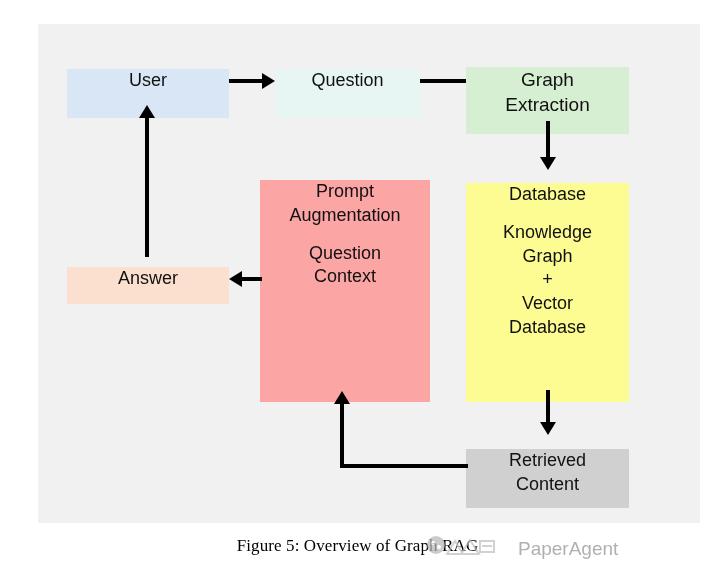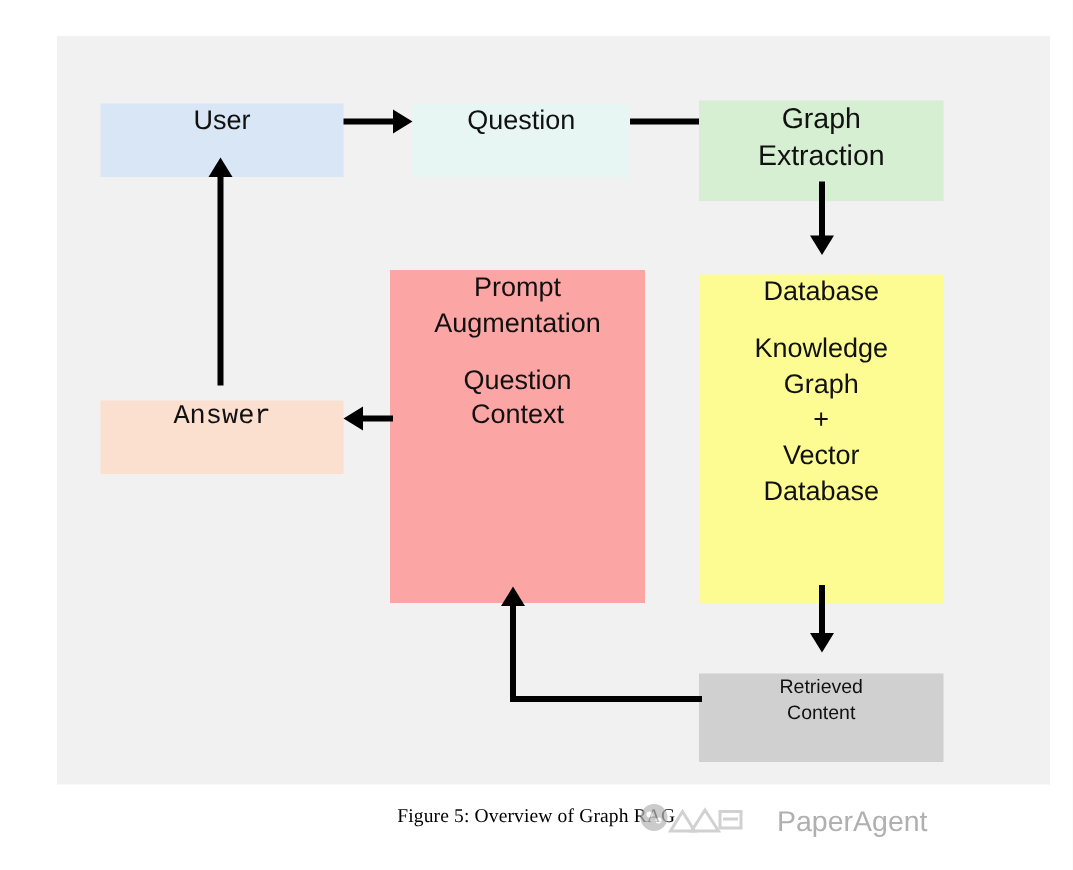--- a/index.html
+++ b/index.html
@@ -70,28 +70,27 @@
     left: 466px; top: 171px; width: 163px; height: 219px;
     background: #fdfc93;
     font-size: 18px;
   }
   #node-prompt-augmentation {
     left: 260px; top: 168px; width: 170px; height: 222px;
     background: #fca5a5;
     font-size: 18px;
   }
   #node-answer {
-    left: 67px; top: 255px; width: 162px; height: 49px;
+    left: 67px; top: 255px; width: 162px; height: 37px;
     background: #fbe0d0;
-    font-family: Liberation Mono, monospace;
   }
   #node-retrieved-content {
     left: 466px; top: 437px; width: 163px; height: 59px;
     background: #d0d0d0;
-    font-size: 13px;
+    font-size: 18px;
   }
 
   
   .conn {
     position: absolute;
     background: #000000;
   }
   .conn.h { height: 4px; }
   .conn.v { width: 4px; }
 
@@ -144,21 +143,21 @@
   #head-answer-user        { left: 139px; top: 105px; }
 
   
   .caption {
     position: absolute;
     left: 0;
     top: 536px;
     width: 715px;
     text-align: center;
     font-family: "Liberation Serif", serif;
-    font-size: 13px;
+    font-size: 17px;
     color: #000000;
     letter-spacing: 0.1px;
   }
 
   
   .watermark {
     position: absolute;
     left: 500px;
     top: 538px;
     display: flex;

